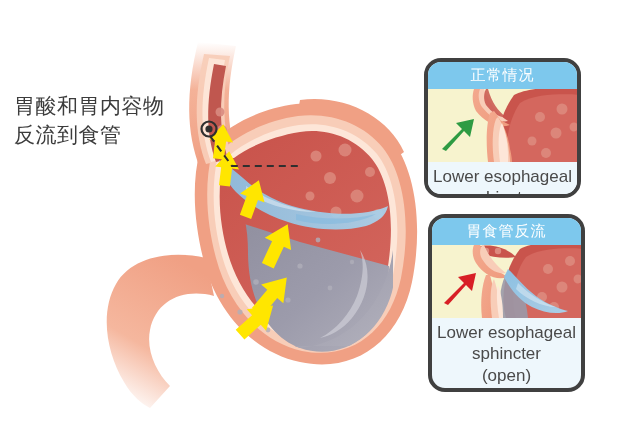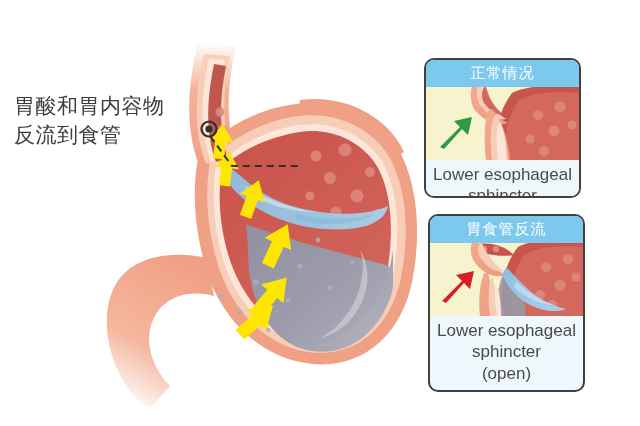--- a/index.html
+++ b/index.html
@@ -39,22 +39,22 @@
     line-height: 1.38;
     letter-spacing: 0.5px;
     font-family: "DejaVu Sans", "Liberation Sans", sans-serif;
     white-space: pre-line;
   }
 
   
   .panel {
     position: absolute;
     width: 157px;
-    border: 2px solid #404040;
-    border-radius: 10px;
+    border: 4px solid #404040;
+    border-radius: 17px;
     background: #eef7fc;
     overflow: hidden;
     box-sizing: border-box;
   }
   #panel-normal { left: 424px; top: 58px; height: 140px; }
   #panel-reflux { left: 428px; top: 214px; height: 178px; }
 
   .panel-header {
     height: 27px;
     background: #7dc8ed;

